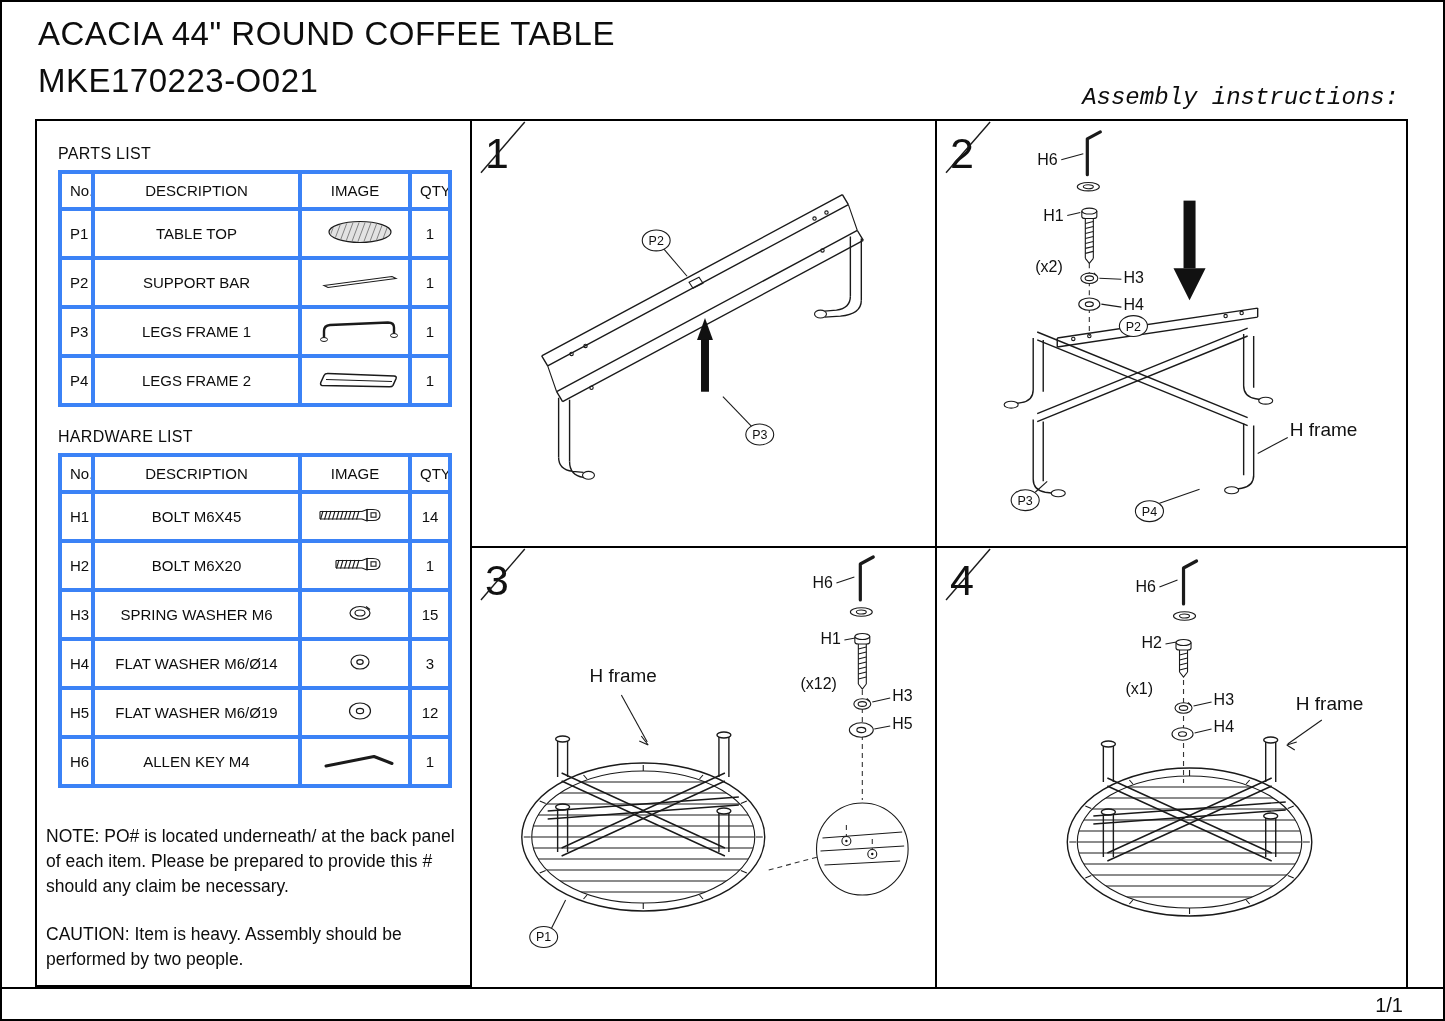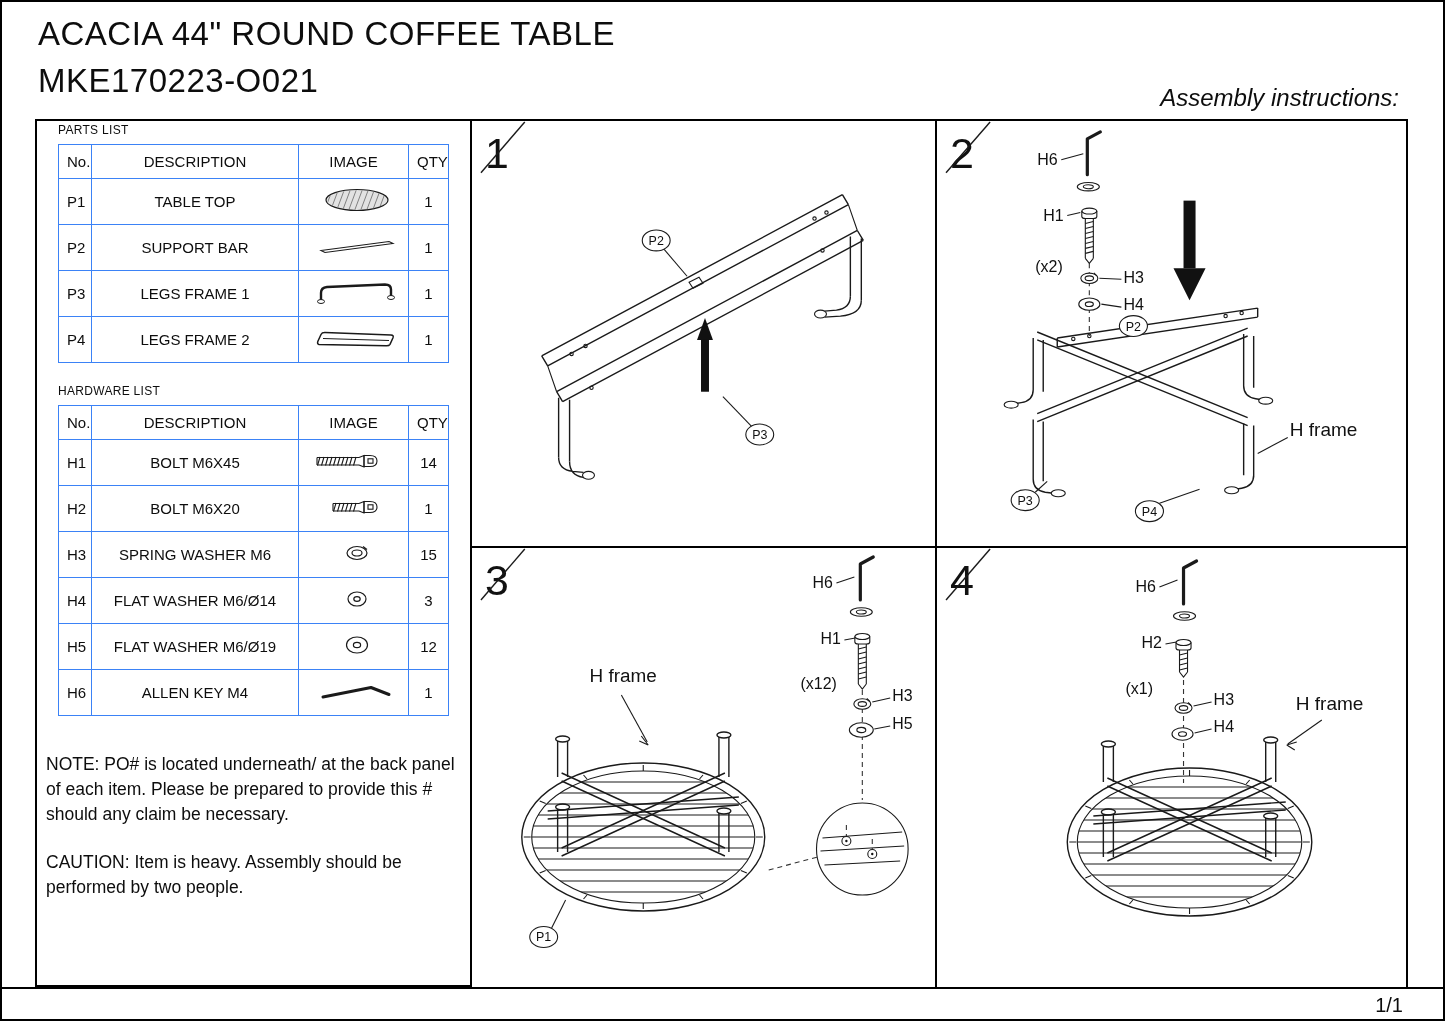--- a/index.html
+++ b/index.html
@@ -2,29 +2,29 @@
 <html><head>
 <meta charset="utf-8">
 <style>
   *{box-sizing:border-box;margin:0;padding:0}
   html,body{background:#fff}
   .page{position:relative;width:1445px;height:1021px;background:#fff;border:2px solid #000;
         font-family:"Liberation Sans",sans-serif;color:#0d0d0d;overflow:hidden}
   .title{position:absolute;left:36px;top:13px;font-size:33px;letter-spacing:.5px}
   .model{position:absolute;left:36px;top:60px;font-size:33px;letter-spacing:.5px}
   .assembly{position:absolute;right:44px;top:82px;font-size:24px;font-style:italic;
-            font-family:Liberation Sans, sans-serif}
+            font-family:Liberation Mono, monospace}
   .hrule{position:absolute;left:0;top:985px;width:100%;height:0;border-top:2px solid #000}
   .footer-page{position:absolute;right:40px;top:992px;font-size:20px}
 
   .left-panel{position:absolute;left:33px;top:117px;width:437px;height:868px;border:2px solid #000;background:#fff}
-  .list-title{font-size:12px;margin:2px 0 7px 21px;letter-spacing:.3px}
+  .list-title{font-size:16px;margin:24px 0 7px 21px;letter-spacing:.3px}
   .list-title.hw{margin-top:21px}
   table{border-collapse:collapse;margin-left:21px;table-layout:fixed;width:390px}
-  th,td{border:1px solid #3b82f6;font-size:15px;font-weight:normal;text-align:center;padding:8px;overflow:hidden}
+  th,td{border:4px solid #3b82f6;font-size:15px;font-weight:normal;text-align:center;padding:8px;overflow:hidden}
   td.desc{text-align:center;padding-left:8px}
   .plist tr{height:33px}
   .hlist tr{height:34px}
   .note{font-size:17.5px;line-height:25px;margin:36px 8px 0 9px}
   .caution{font-size:17.5px;line-height:25px;margin:23px 8px 0 9px}
 
   .steps{position:absolute;left:470px;top:117px;width:936px;height:868px;
          border-top:2px solid #000;border-right:2px solid #000;
          display:grid;grid-template-columns:465px 471px;grid-template-rows:427px 441px}
   .step{position:relative;overflow:hidden}

